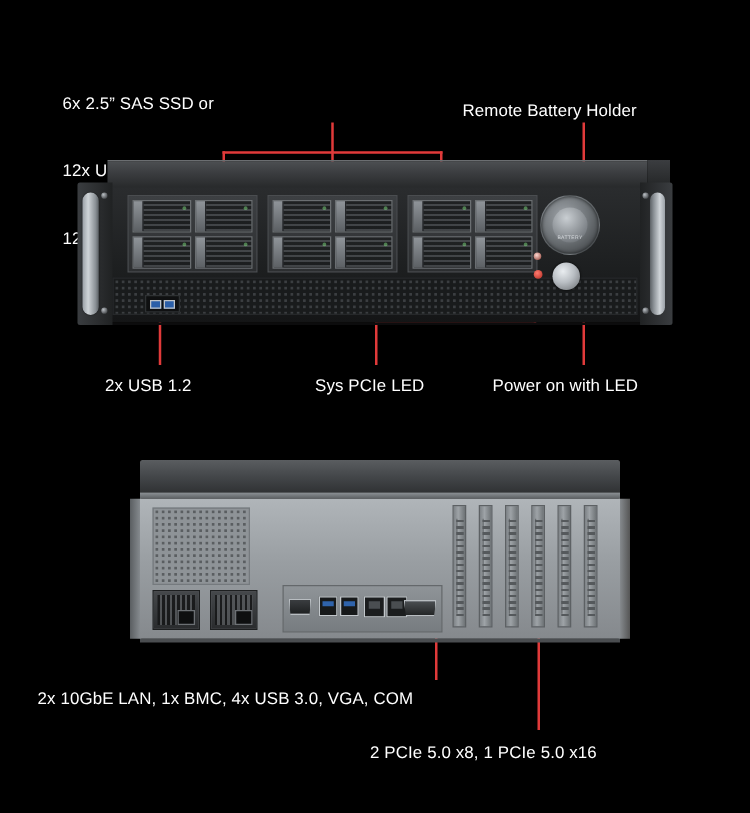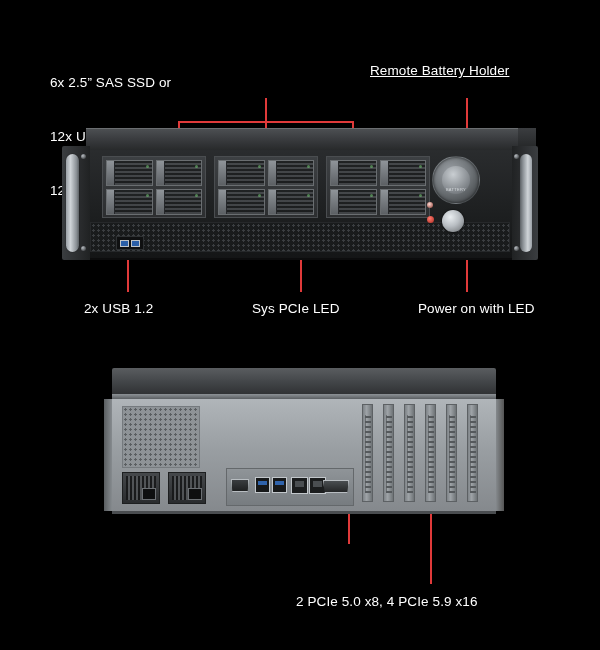--- a/index.html
+++ b/index.html
@@ -423,27 +423,28 @@
 <body>
 
 <div id="stage">
 
   <div class="label" style="left:50px; top:38px;">
     <div>6x 2.5” SAS SSD or</div>
     <div>12x U.2 NVMe SATA SSD or</div>
     <div>12x 2.5” SATA SSD</div>
   </div>
 
-  <div class="label" style="left:370px; top:62px;text-decoration:underline;">Remote Battery Holder</div>
+  <div class="label" style="left:370px; top:80px;">Remote Battery Holder</div>
 
   <div class="label" style="left:84px; top:300px;">2x USB 1.2</div>
   <div class="label" style="left:252px; top:300px;">Sys PCIe LED</div>
-  <div class="label" style="left:418px; top:300px;">Power on with LED</div>
-
-  <div class="label" style="left:296px; top:593px;">2 PCIe 5.0 x8, 4 PCIe 5.9 x16</div>
+  <div class="label" style="left:394px; top:300px;">Power on with LED</div>
+
+  <div class="label" style="left:30px; top:550px;">2x 10GbE LAN, 1x BMC, 4x USB 3.0, VGA, COM</div>
+  <div class="label" style="left:296px; top:593px;">2 PCIe 5.0 x8, 1 PCIe 5.0 x16</div>
 
   <div class="callout h-line" style="left:178px; top:121px; width:176px;"></div>
   <div class="callout v-line" style="left:178px; top:121px; height:36px;"></div>
   <div class="callout v-line" style="left:265px; top:121px; height:36px;"></div>
   <div class="callout v-line" style="left:352px; top:121px; height:36px;"></div>
 
   <div class="callout v-line" style="left:265px; top:98px; height:24px;"></div>
 
   <div class="callout v-line" style="left:466px; top:98px; height:60px;"></div>
 

